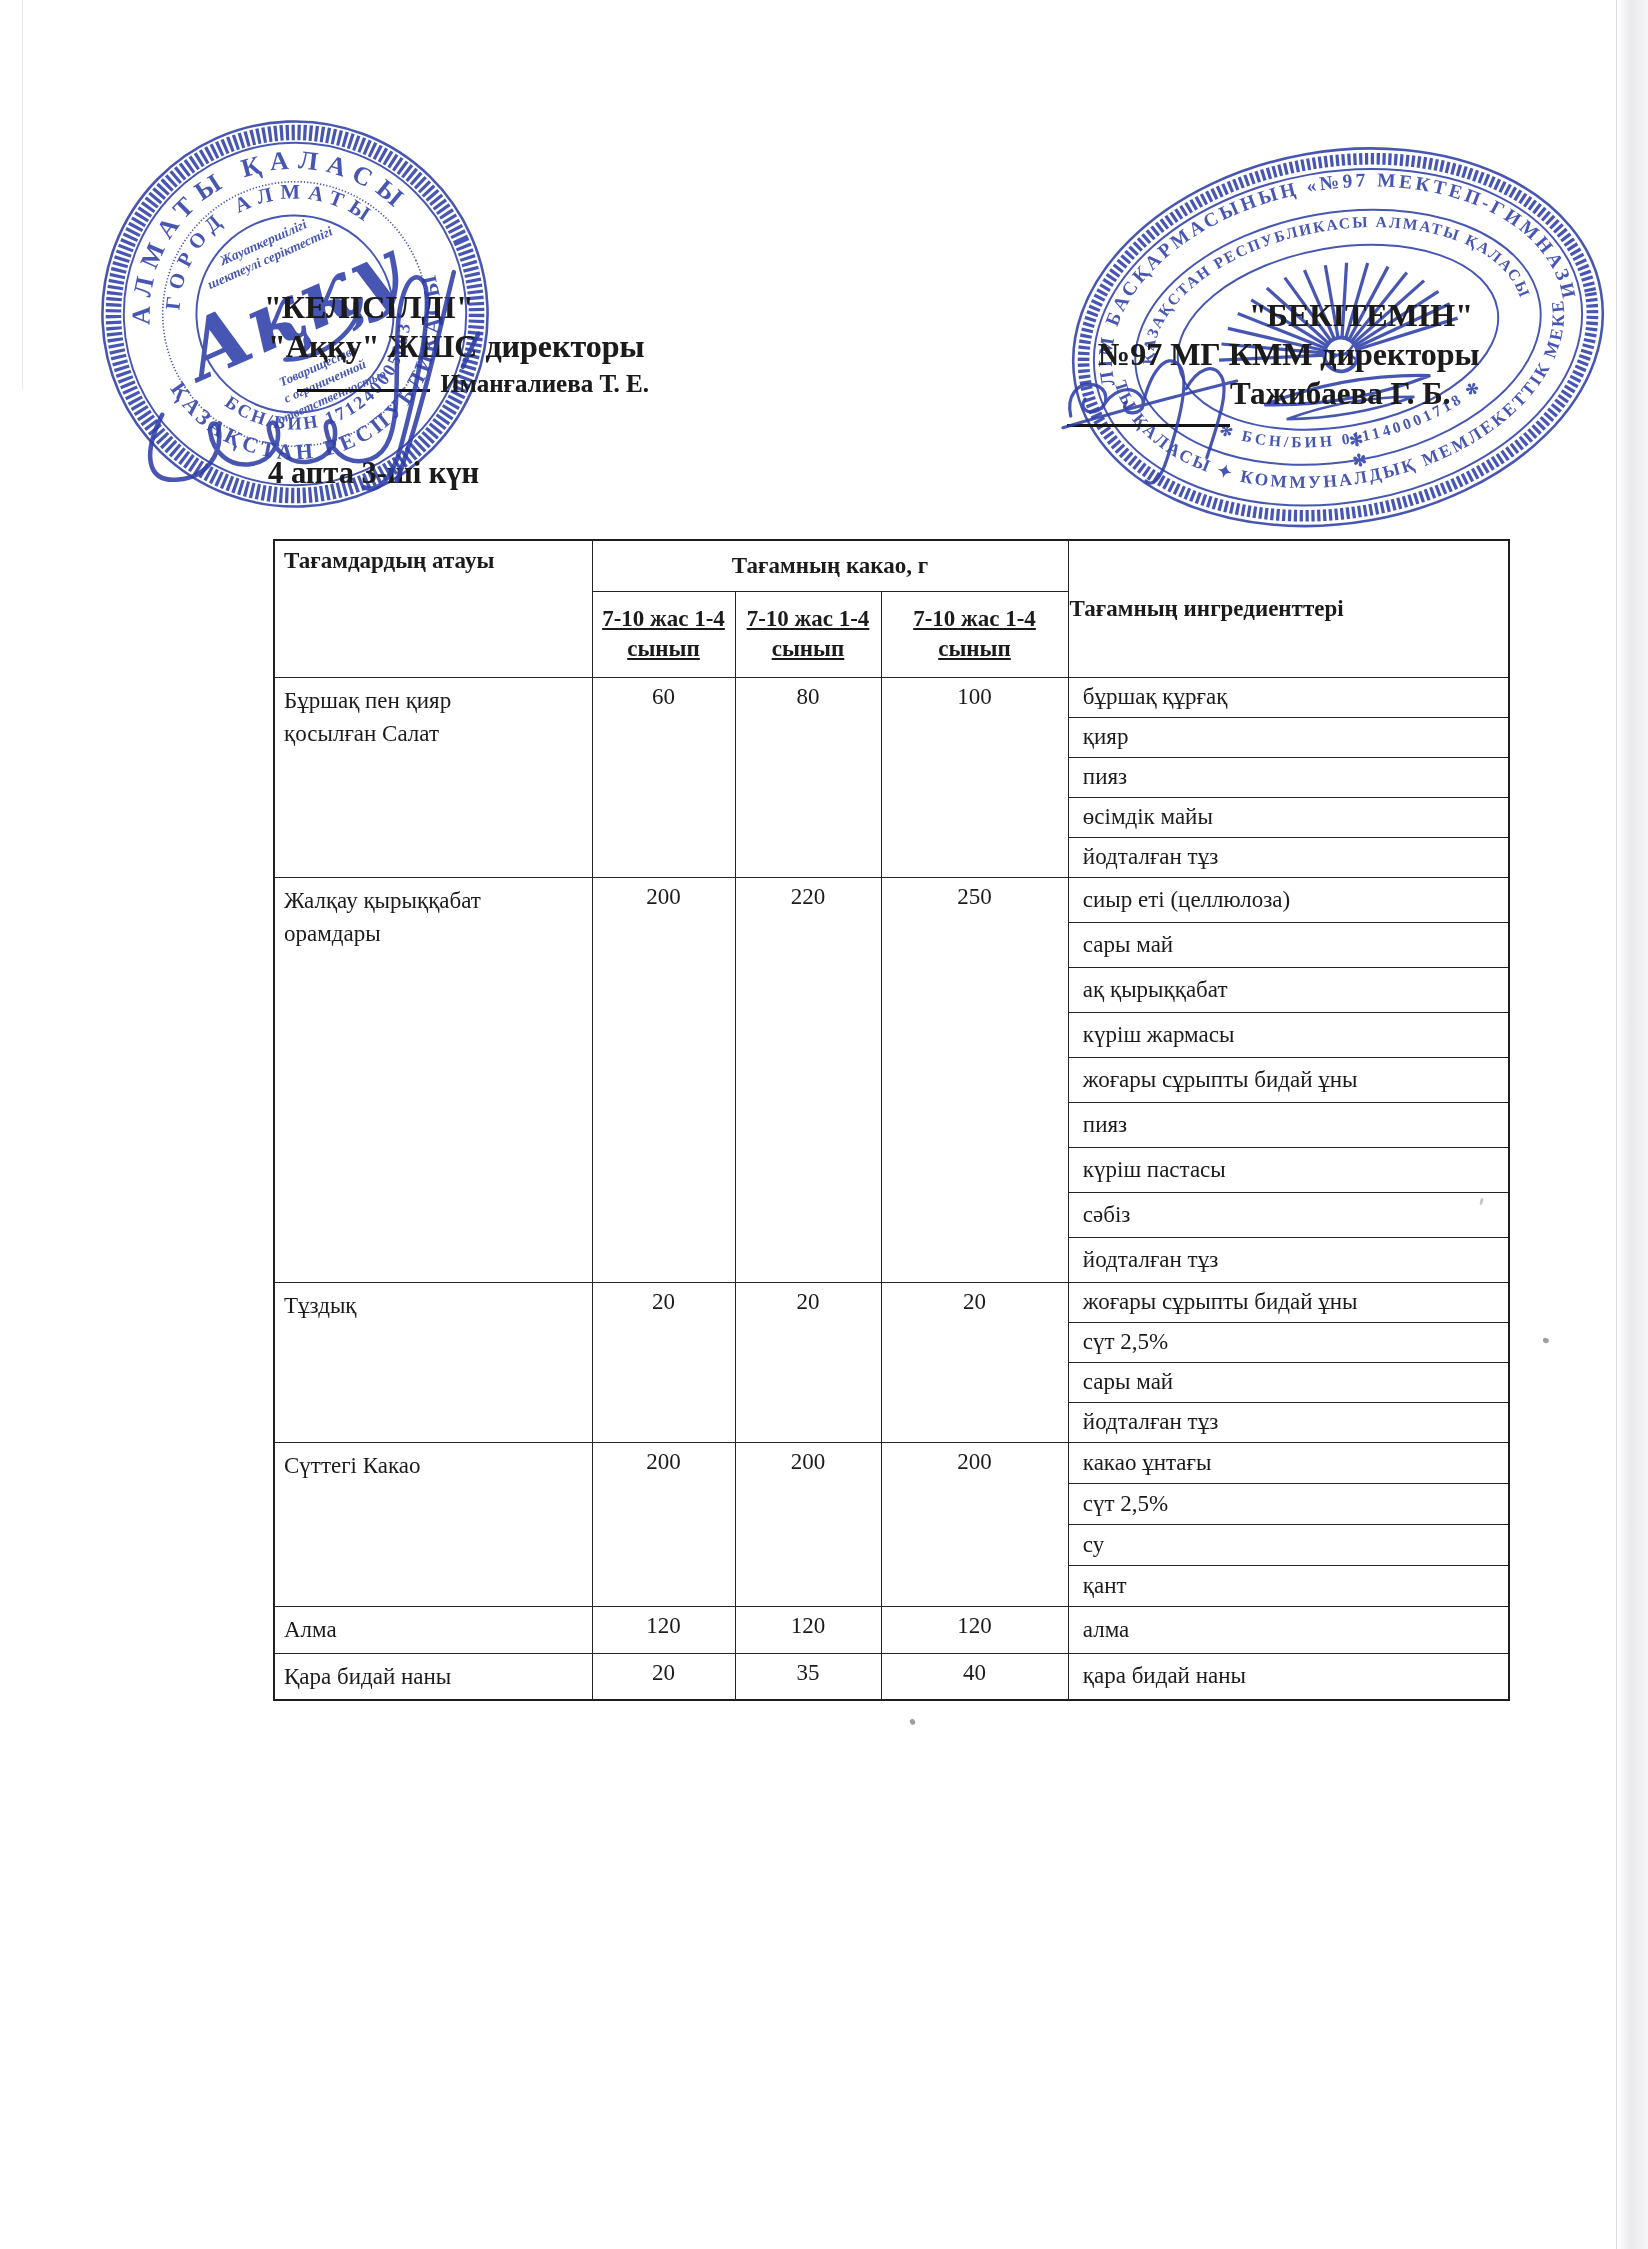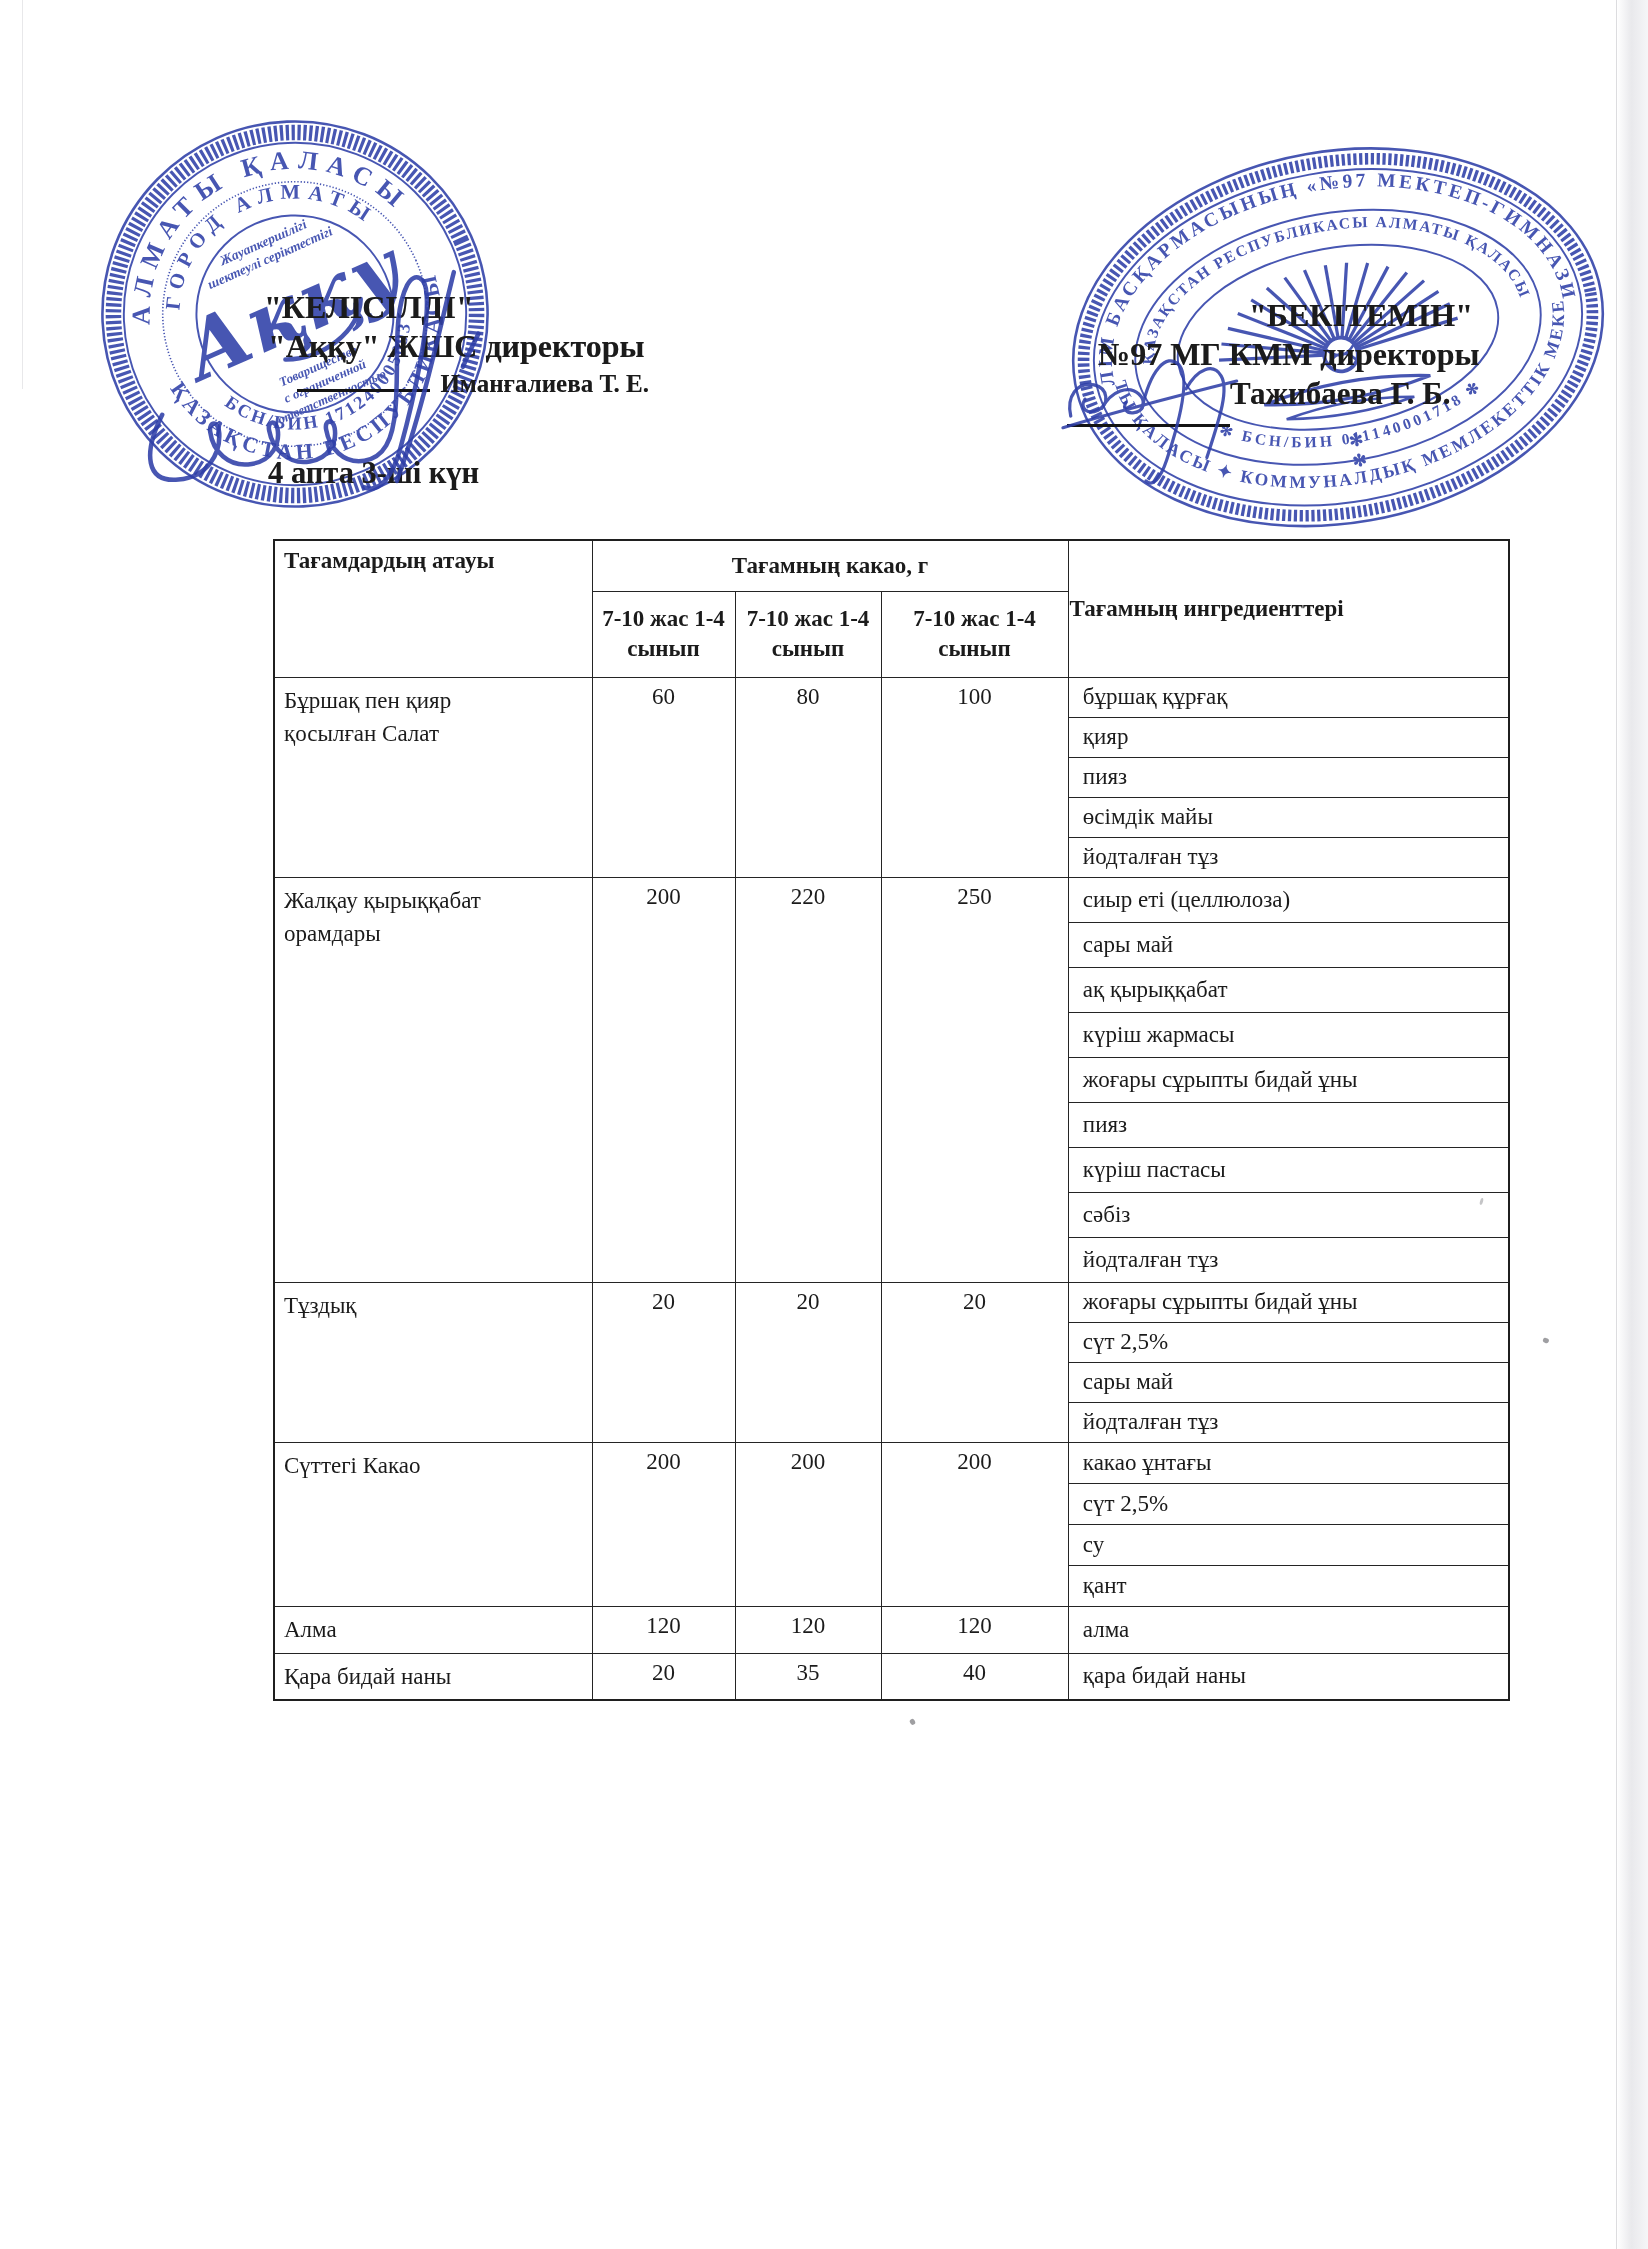--- a/index.html
+++ b/index.html
@@ -66,21 +66,21 @@
     margin-left:25px;
   }
   .menu-table td,.menu-table th{
     border:1.9px solid #242424;
     font-size:23px;
     overflow:hidden;
   }
   .menu-table{border:2.6px solid #1f1f1f;}
   .th-name{vertical-align:top;text-align:left;padding:6.5px 9px;font-size:25px;}
   .th-group{vertical-align:middle;text-align:center;font-size:24px;}
-  .th-sub{vertical-align:middle;text-align:center;font-size:23px;line-height:1.3;padding:2.6px 6.5px;}
+  .th-sub{vertical-align:middle;text-align:center;font-size:23px;line-height:1.3;padding:2.6px 6.5px;text-decoration:underline;}
   .th-ing{vertical-align:middle;text-align:left;font-size:24px;}
   .c-name{vertical-align:top;text-align:left;padding:6.5px 54px 5.2px 9px;
           font-weight:normal;line-height:1.45;font-size:23px;}
   .c-num{vertical-align:top;text-align:center;padding-top:6.5px;
          font-weight:normal;font-size:23px;}
   .c-ing{vertical-align:middle;text-align:left;padding:2.6px 6.5px 2.6px 14.3px;
          font-weight:normal;font-size:23px;}
   tr.rh62{height:40px;} tr.rh63{height:41px;} tr.rh70{height:45px;}
   tr.rh72{height:47px;} tr.rh64{height:41px;}
   tr.hd1{height:51px;} tr.hd2{height:86px;}

